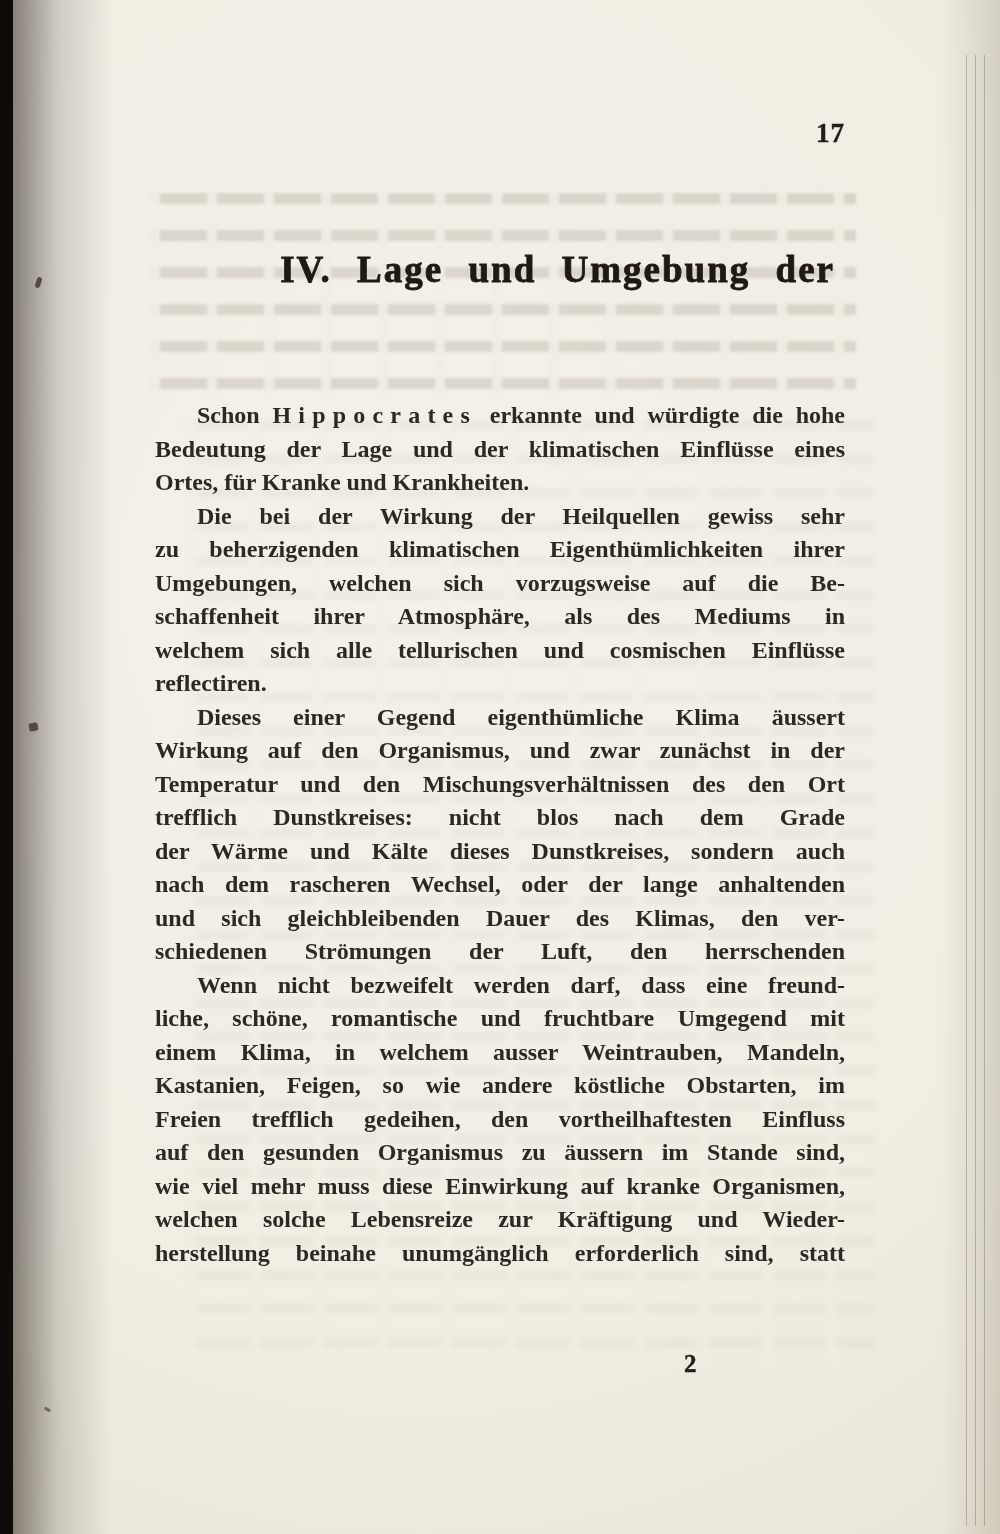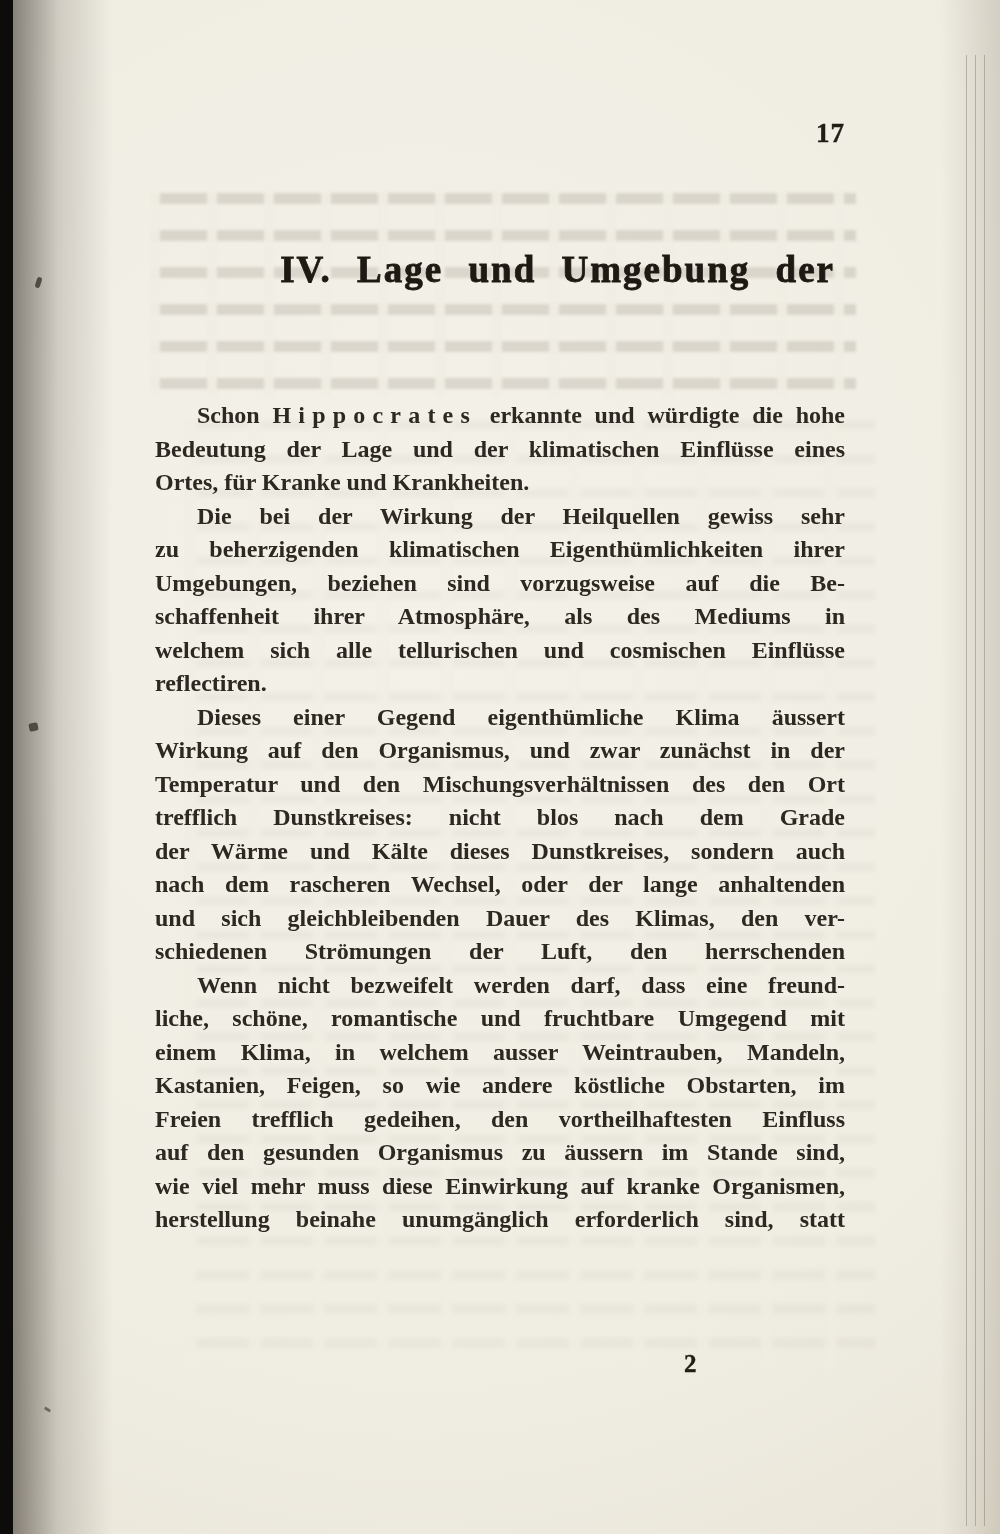--- a/index.html
+++ b/index.html
@@ -85,21 +85,21 @@
 
   <div class="body-text">
       <div class="paragraph">
         <div class="line first"><span>Schon </span><span class="sperr">Hippocrates</span><span> erkannte und würdigte die hohe</span></div>
         <div class="line"><span>Bedeutung der Lage und der klimatischen Einflüsse eines</span></div>
         <div class="line last"><span>Ortes, für Kranke und Krankheiten.</span></div>
       </div>
       <div class="paragraph">
         <div class="line first"><span>Die bei der Wirkung der Heilquellen gewiss sehr</span></div>
         <div class="line"><span>zu beherzigenden klimatischen Eigenthümlichkeiten ihrer</span></div>
-        <div class="line"><span>Umgebungen, beziehen sind vorzugsweise auf die Be-</span></div>
+        <div class="line"><span>Umgebungen, welchen sich vorzugsweise auf die Be-</span></div>
         <div class="line"><span>schaffenheit ihrer Atmosphäre, als des Mediums in</span></div>
         <div class="line"><span>welchem sich alle tellurischen und cosmischen Einflüsse</span></div>
         <div class="line last"><span>reflectiren.</span></div>
       </div>
       <div class="paragraph">
         <div class="line first"><span>Dieses einer Gegend eigenthümliche Klima äussert</span></div>
         <div class="line"><span>Wirkung auf den Organismus, und zwar zunächst in der</span></div>
         <div class="line"><span>Temperatur und den Mischungsverhältnissen des den Ort</span></div>
         <div class="line"><span>trefflich Dunstkreises: nicht blos nach dem Grade</span></div>
         <div class="line"><span>der Wärme und Kälte dieses Dunstkreises, sondern auch</span></div>
@@ -108,20 +108,21 @@
         <div class="line"><span>schiedenen Strömungen der Luft, den herrschenden</span></div>
       </div>
       <div class="paragraph">
         <div class="line first"><span>Wenn nicht bezweifelt werden darf, dass eine freund-</span></div>
         <div class="line"><span>liche, schöne, romantische und fruchtbare Umgegend mit</span></div>
         <div class="line"><span>einem Klima, in welchem ausser Weintrauben, Mandeln,</span></div>
         <div class="line"><span>Kastanien, Feigen, so wie andere köstliche Obstarten, im</span></div>
         <div class="line"><span>Freien trefflich gedeihen, den vortheilhaftesten Einfluss</span></div>
         <div class="line"><span>auf den gesunden Organismus zu äussern im Stande sind,</span></div>
         <div class="line"><span>wie viel mehr muss diese Einwirkung auf kranke Organismen,</span></div>
+        <div class="line"><span>welchen solche Lebensreize zur Kräftigung und Wieder-</span></div>
         <div class="line"><span>herstellung beinahe unumgänglich erforderlich sind, statt</span></div>
       </div>
     </div>
 
   <div class="signature">2</div>
 
   <div class="overlay spine-black"></div>
   <div class="overlay spine-shadow"></div>
   <div class="overlay right-shade"></div>
   <div class="overlay page-edges"></div>

